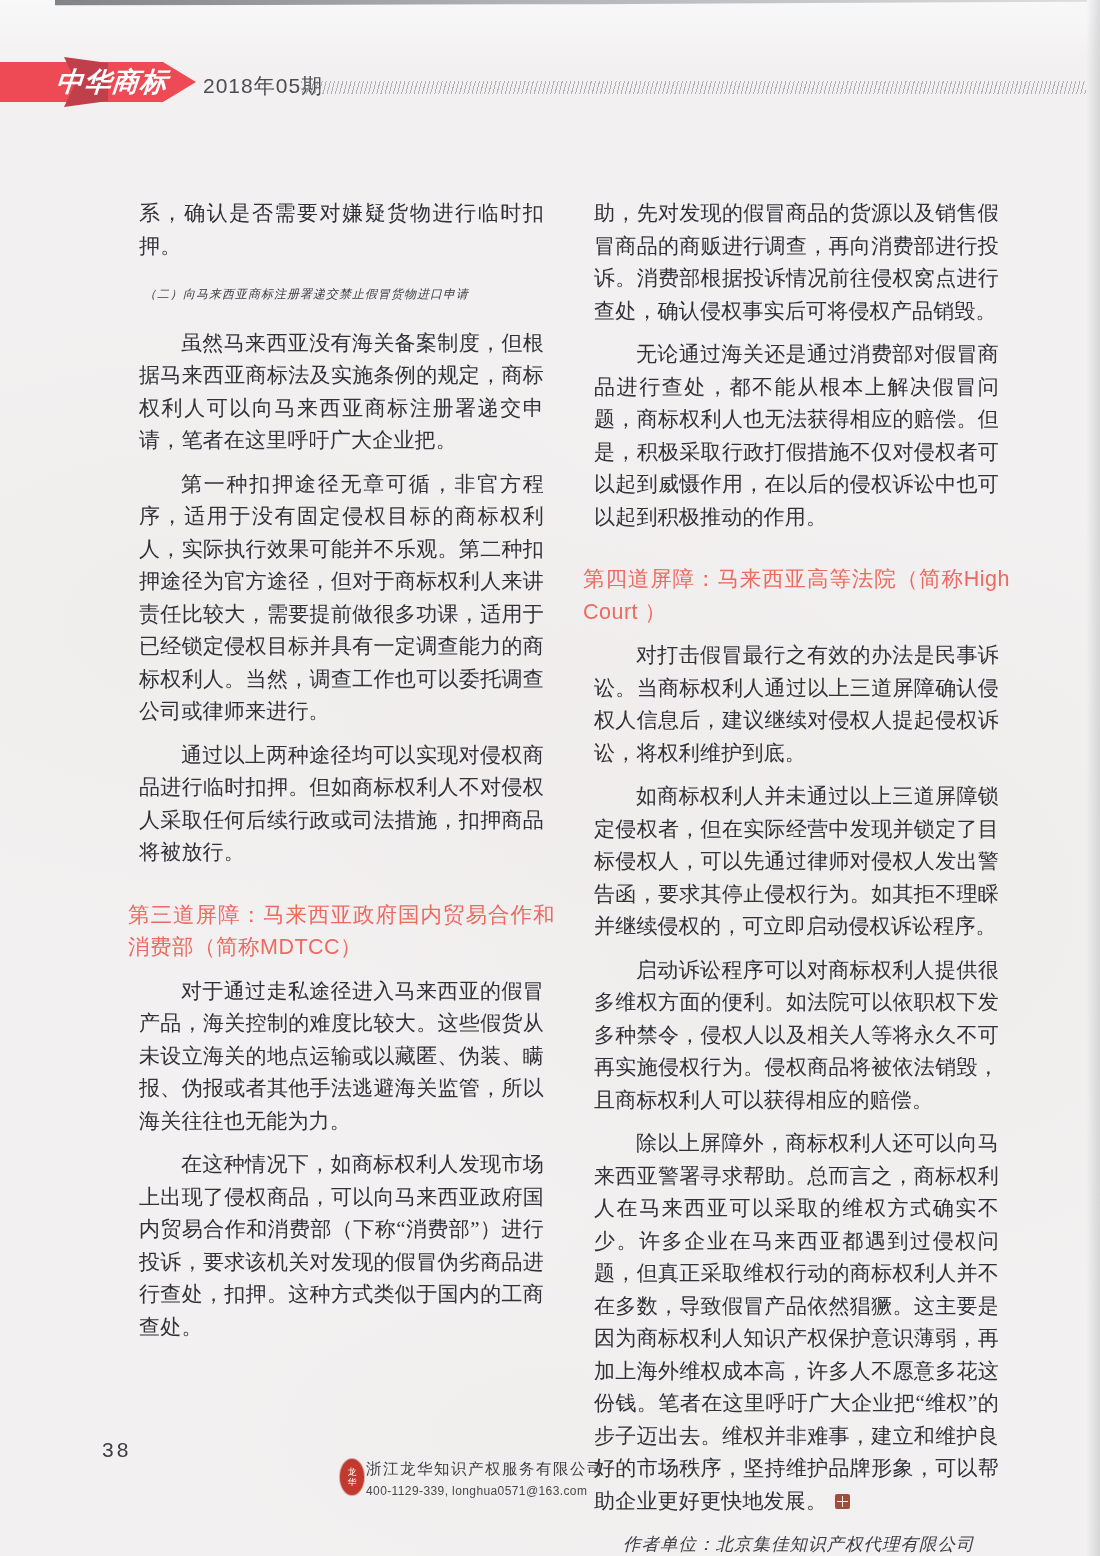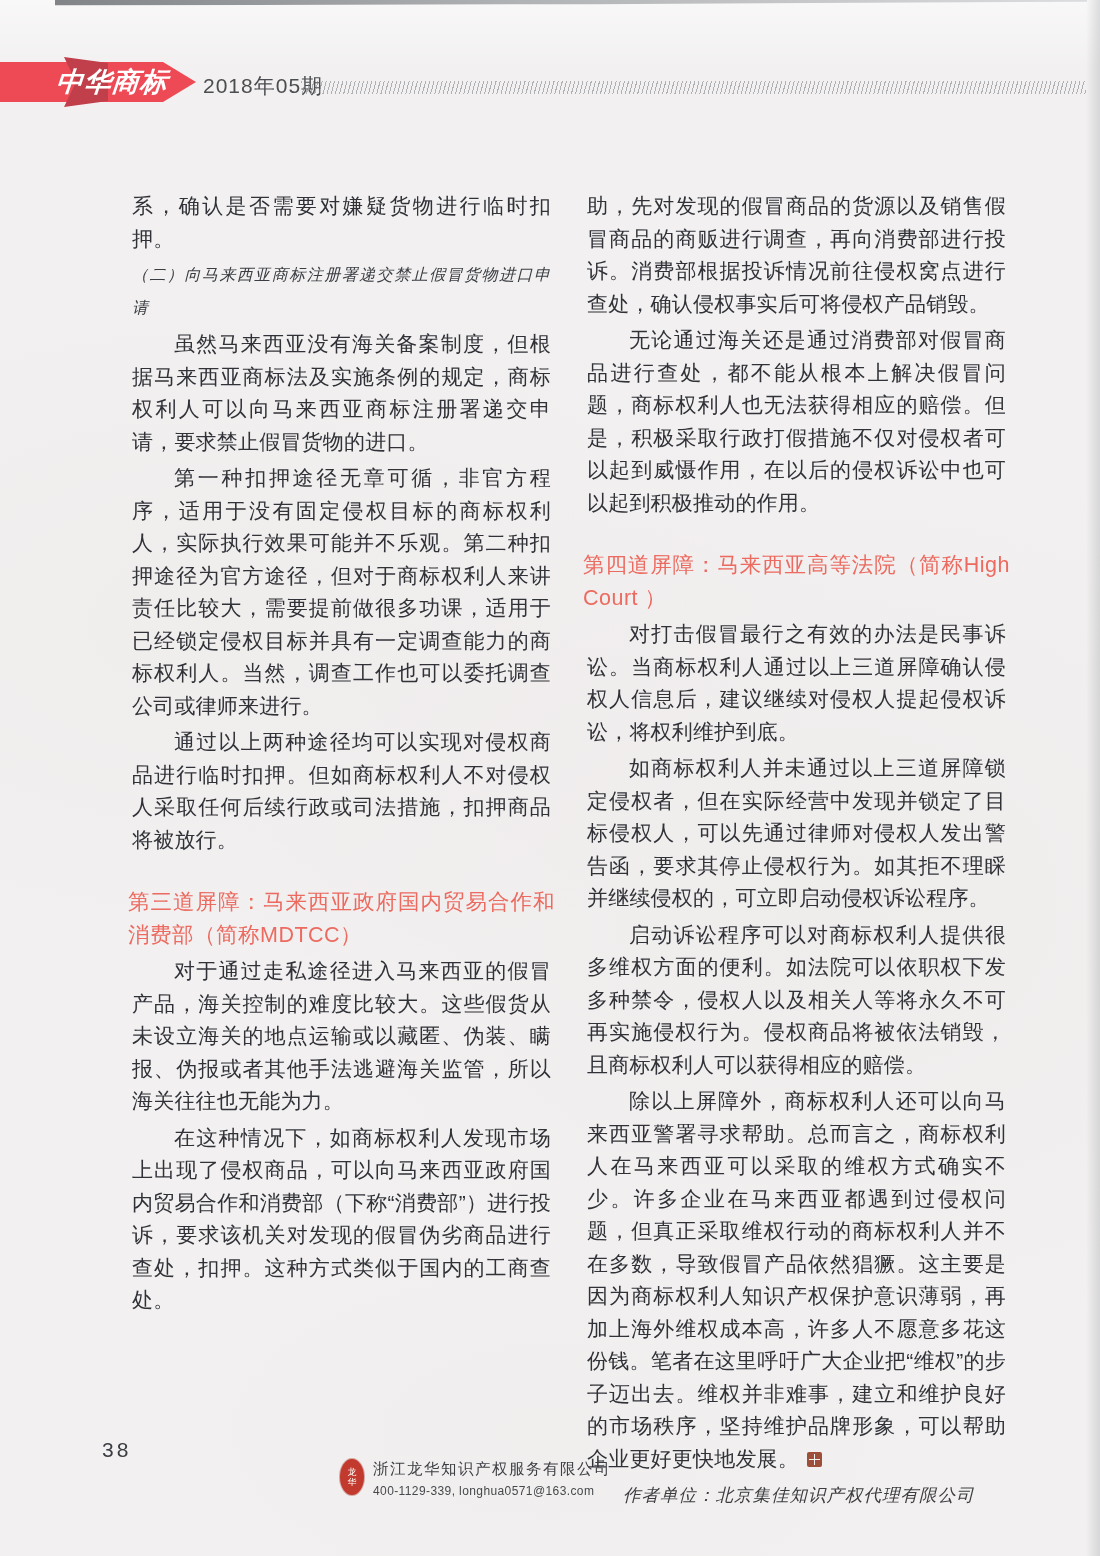--- a/index.html
+++ b/index.html
@@ -59,28 +59,29 @@
       transparent 1px, transparent 4px);
   }
 
   
   .columns {
     position:absolute; left:128px; top:186px; width:882px;
     display:flex; gap:28px;
   }
   .col { width:427px; }
   p.body {
-    margin:4px; font-size:21px; line-height:32.5px; letter-spacing:.2px;
+    margin:11px; font-size:21px; line-height:32.5px; letter-spacing:.2px;
     color:#303238; text-align:justify; text-justify:inter-character;
     text-indent:2em;
+    font-family:Liberation Serif, serif;
   }
   p.cont { text-indent:0; }
   h3.kai {
-    margin:4px; font-family:"DejaVu Serif", serif; font-style:italic; font-weight:500;
-    font-size:16px; line-height:32.5px; letter-spacing:1px; color:#3a3d42;
+    margin:16px; font-family:"DejaVu Serif", serif; font-style:italic; font-weight:500;
+    font-size:12px; line-height:32.5px; letter-spacing:1px; color:#3a3d42;
     text-align:justify; text-justify:inter-character;
   }
   h2.red {
     margin:30px 0 0 0; font-size:21.5px; line-height:32.5px; font-weight:500;
     letter-spacing:.5px; color:#ec6a5f; text-align:justify; text-justify:inter-character;
   }
   .end-seal {
     display:inline-block; width:15px; height:15px; margin-left:8px;
     vertical-align:-1px; border-radius:2px; background-color:#9e4f3a;
     background-image:linear-gradient(#f3f1f1 0 0), linear-gradient(#f3f1f1 0 0);
@@ -95,21 +96,21 @@
     color:#3c3c40; text-indent:0;
   }
 
   
   .pagenum {
     position:absolute; left:102px; top:1438px;
     font-size:21px; letter-spacing:3px; color:#3b3d42; font-weight:500;
   }
   .pub {
     position:absolute; left:340px; top:1459px;
-    display:flex; align-items:flex-start; gap:9px;
+    display:flex; align-items:flex-start; gap:2px;
   }
   .seal-logo {
     width:24px; height:36px; border-radius:50% / 50%;
     background:#c23a2e; color:#fff;
     display:flex; align-items:center; justify-content:center;
     font-family:"DejaVu Serif", serif; font-size:9px; line-height:10px;
     box-shadow:0 0 0 1px rgba(160,40,30,.35);
   }
   .seal-logo span { display:block; width:11px; text-align:center; word-break:break-all; }
   .pub-name {
@@ -133,21 +134,21 @@
     <div class="brand">中华商标</div>
     <div class="issue">2018年05期</div>
     <div class="hatch"></div>
   </header>
 
   <main class="columns">
 
     <section class="col">
       <p class="body cont">系，确认是否需要对嫌疑货物进行临时扣押。</p>
       <h3 class="kai">（二）向马来西亚商标注册署递交禁止假冒货物进口申请</h3>
-      <p class="body">虽然马来西亚没有海关备案制度，但根据马来西亚商标法及实施条例的规定，商标权利人可以向马来西亚商标注册署递交申请，要求禁止假冒货物的进口。</p>
+      <p class="body">虽然马来西亚没有海关备案制度，但根据马来西亚商标法及实施条例的规定，商标权利人可以向马来西亚商标注册署递交申请，笔者在这里呼吁广大企业把。</p>
       <p class="body">第一种扣押途径无章可循，非官方程序，适用于没有固定侵权目标的商标权利人，实际执行效果可能并不乐观。第二种扣押途径为官方途径，但对于商标权利人来讲责任比较大，需要提前做很多功课，适用于已经锁定侵权目标并具有一定调查能力的商标权利人。当然，调查工作也可以委托调查公司或律师来进行。</p>
       <p class="body">通过以上两种途径均可以实现对侵权商品进行临时扣押。但如商标权利人不对侵权人采取任何后续行政或司法措施，扣押商品将被放行。</p>
       <h2 class="red">第三道屏障：马来西亚政府国内贸易合作和消费部（简称MDTCC）</h2>
       <p class="body">对于通过走私途径进入马来西亚的假冒产品，海关控制的难度比较大。这些假货从未设立海关的地点运输或以藏匿、伪装、瞒报、伪报或者其他手法逃避海关监管，所以海关往往也无能为力。</p>
       <p class="body">在这种情况下，如商标权利人发现市场上出现了侵权商品，可以向马来西亚政府国内贸易合作和消费部（下称“消费部”）进行投诉，要求该机关对发现的假冒伪劣商品进行查处，扣押。这种方式类似于国内的工商查处。</p>
     </section>
 
     <section class="col">
       <p class="body cont">助，先对发现的假冒商品的货源以及销售假冒商品的商贩进行调查，再向消费部进行投诉。消费部根据投诉情况前往侵权窝点进行查处，确认侵权事实后可将侵权产品销毁。</p>
       <p class="body">无论通过海关还是通过消费部对假冒商品进行查处，都不能从根本上解决假冒问题，商标权利人也无法获得相应的赔偿。但是，积极采取行政打假措施不仅对侵权者可以起到威慑作用，在以后的侵权诉讼中也可以起到积极推动的作用。</p>

